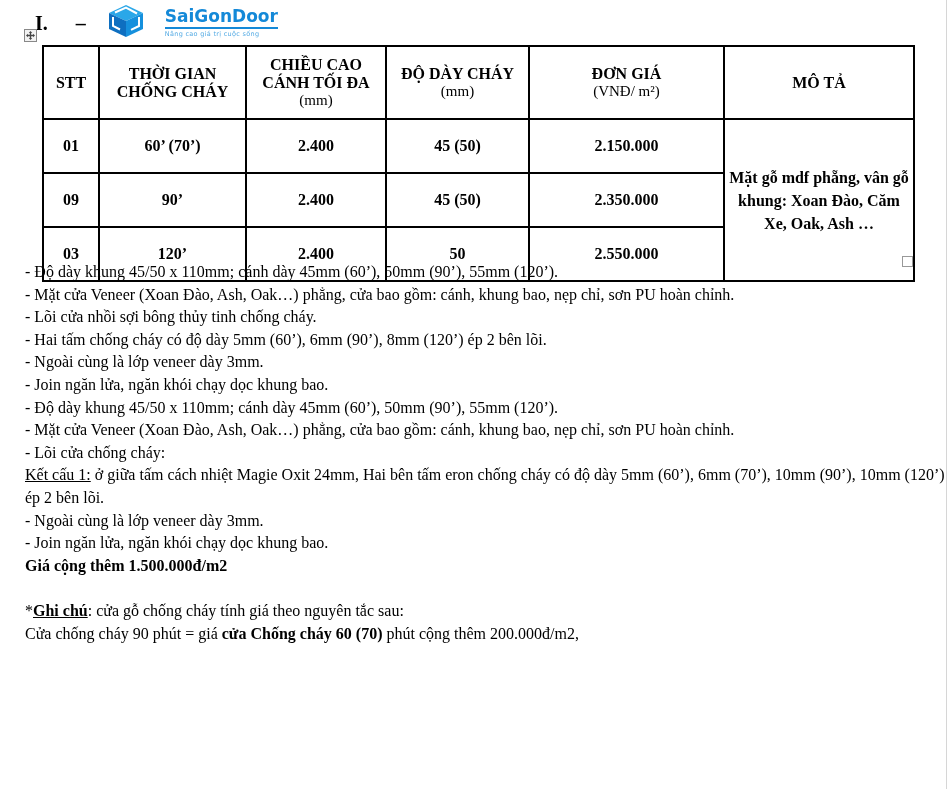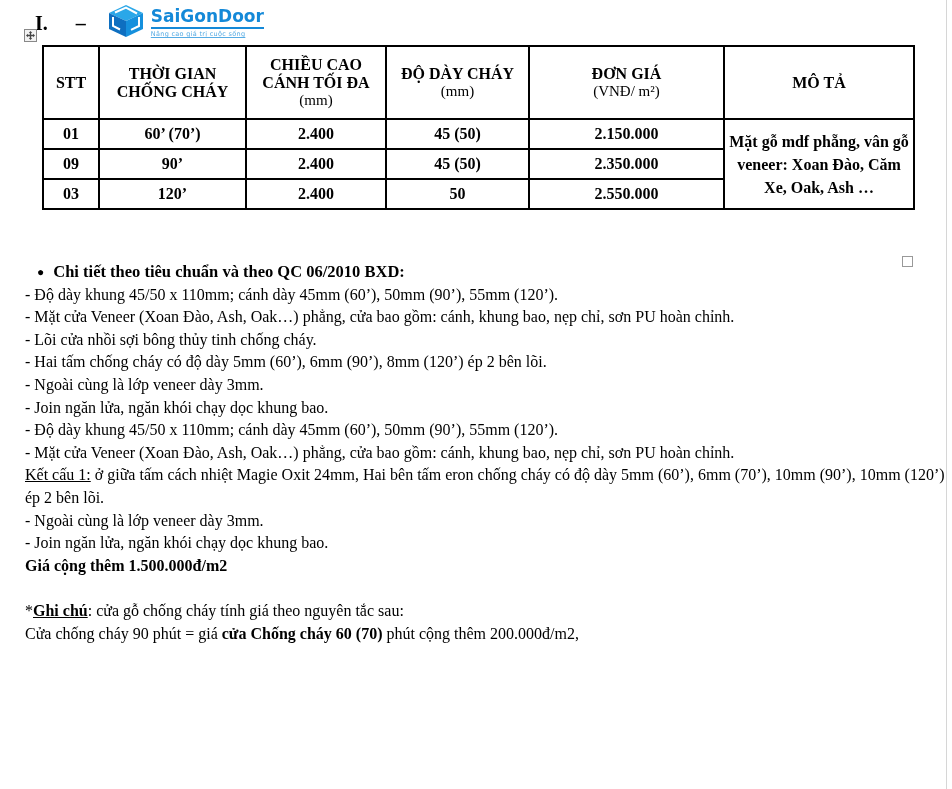--- a/index.html
+++ b/index.html
@@ -8,45 +8,45 @@
     font-family:"Liberation Serif","DejaVu Serif",serif; color:#000;
     overflow:hidden;
   }
   .page-edge { position:absolute; left:946px; top:0; width:1px; height:789px; background:#d6d6d6; }
 
   
   .title-row { position:absolute; top:5px; left:35px; display:flex; align-items:center; height:36px; }
   .title-num  { font-size:20px; font-weight:bold; margin-right:15px; }
   .title-text { font-size:20px; font-weight:bold; letter-spacing:0.6px; }
   .title-dash { font-size:20px; font-weight:bold; margin-left:13px; }
-  .logo { display:flex; align-items:center; margin-left:20px; }
+  .logo { display:flex; align-items:center; margin-left:20px;gap:14px; }
   .logo-text-wrap { margin-left:5px; display:flex; flex-direction:column; }
   .logo-brand {
     font-family:"DejaVu Sans","Liberation Sans",sans-serif; font-weight:bold;
     font-size:17px; color:#1489d8; line-height:1.05;
     border-bottom:2px solid #1489d8; padding-bottom:1px;
   }
-  .logo-tagline { font-family:"DejaVu Sans","Liberation Sans",sans-serif; font-size:6.5px; color:#55abe4; margin-top:1px; letter-spacing:0.3px;text-decoration:underline; }
+  .logo-tagline { font-family:"DejaVu Sans","Liberation Sans",sans-serif; font-size:6.5px; color:#55abe4; margin-top:1px; letter-spacing:0.3px; }
 
   
   .move-handle {
     position:absolute; top:29px; left:24px; width:13px; height:13px;
     border:1px solid #888; background:#f2f2f2;
     display:flex; align-items:center; justify-content:center; box-sizing:border-box;
   }
   .resize-handle {
     position:absolute; top:256px; left:902px; width:11px; height:11px;
     border:1px solid #999; background:#fff; box-sizing:border-box;
   }
 
   
   table.price { position:absolute; top:45px; left:42px; width:871px; border-collapse:collapse; table-layout:fixed; text-align:center; }
   table.price th, table.price td { border:2px solid #000; padding:1px 2px; overflow:hidden; }
   table.price thead tr { height:73px; }
-  table.price tbody tr { height:30px;border-radius:18px; }
+  table.price tbody tr { height:54px;border-radius:18px; }
   table.price th { font-size:16px; font-weight:bold; }
   .hsub { font-weight:normal; font-size:15px; }
   table.price td { font-size:16px; font-weight:bold; }
   td.price-cell { font-size:17.5px; }
   td.desc-cell  { font-size:15.5px; line-height:23px; padding:0 12px; }
 
   
   .content { position:absolute; top:261px; left:25px; width:922px; font-size:16px; line-height:22.6px; }
   .bullet-line { font-weight:bold; font-size:16.5px; padding-left:12px; }
   .bullet-dot  { font-size:12px; margin-right:9px; vertical-align:1px; }
@@ -121,21 +121,21 @@
           </th>
       </tr>
     </thead>
     <tbody>
       <tr>
         <td>01</td>
         <td>60’ (70’)</td>
         <td>2.400</td>
         <td>45 (50)</td>
         <td class="price-cell">2.150.000</td>
-        <td class="desc-cell" rowspan="3">Mặt gỗ mdf phẵng, vân gỗ veneer: Xoan Đào, Căm Xe, Oak, Ash …</td>
+        <td class="desc-cell" rowspan="3">Mặt gỗ mdf phẵng, vân gỗ khung: Xoan Đào, Căm Xe, Oak, Ash …</td>
       </tr>
       <tr>
         <td>09</td>
         <td>90’</td>
         <td>2.400</td>
         <td>45 (50)</td>
         <td class="price-cell">2.350.000</td>
       </tr>
       <tr>
         <td>03</td>
@@ -144,30 +144,30 @@
         <td>50</td>
         <td class="price-cell">2.550.000</td>
       </tr>
     </tbody>
   </table>
 
   <div class="resize-handle"></div>
 
   <div class="content">
 
-    <div class="bullet-line"><span class="bullet-dot">●</span><span>Chi tiết theo tiêu chuẩn và theo QC 06/2010 BXD:</span></div>
     <div>- Độ dày khung 45/50 x 110mm; cánh dày 45mm (60’), 50mm (90’), 55mm (120’).</div>
     <div>- Mặt cửa Veneer (Xoan Đào, Ash, Oak…) phẳng, cửa bao gồm: cánh, khung bao, nẹp chỉ,  sơn PU hoàn chỉnh.</div>
     <div>- Lõi cửa nhồi sợi bông thủy tinh chống cháy.</div>
     <div>- Hai tấm chống cháy có độ dày 5mm (60’), 6mm (90’), 8mm (120’) ép 2 bên lõi.</div>
     <div>- Ngoài cùng là lớp veneer dày 3mm.</div>
     <div>- Join ngăn lửa, ngăn khói chạy dọc khung bao.</div>
 
     <div>- Độ dày khung 45/50 x 110mm; cánh dày 45mm (60’), 50mm (90’), 55mm (120’).</div>
     <div>- Mặt cửa Veneer (Xoan Đào, Ash, Oak…) phẳng, cửa bao gồm: cánh, khung bao, nẹp chỉ,  sơn PU hoàn chỉnh.</div>
+    <div>- Lõi cửa chống cháy:</div>
 
     <div><span class="u">Kết cấu 1:</span><span> ở giữa tấm cách nhiệt Magie Oxit 24mm, Hai bên tấm eron chống cháy có độ dày 5mm (60’), 6mm (70’), 10mm (90’), 10mm (120’) ép 2 bên lõi.</span></div>
 
     <div>- Ngoài cùng là lớp veneer dày 3mm.</div>
     <div>- Join ngăn lửa, ngăn khói chạy dọc khung bao.</div>
     <div class="b">Giá cộng thêm 1.500.000đ/m2</div>
 
     <div class="spacer"></div>
 
     <div><span>*</span><span class="b u">Ghi chú</span><span>: cửa gỗ chống cháy tính giá theo nguyên tắc sau:</span></div>

